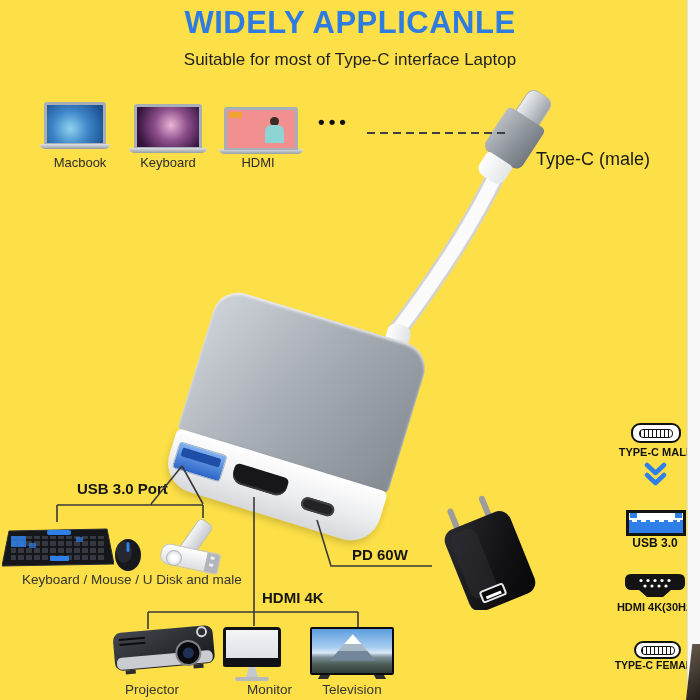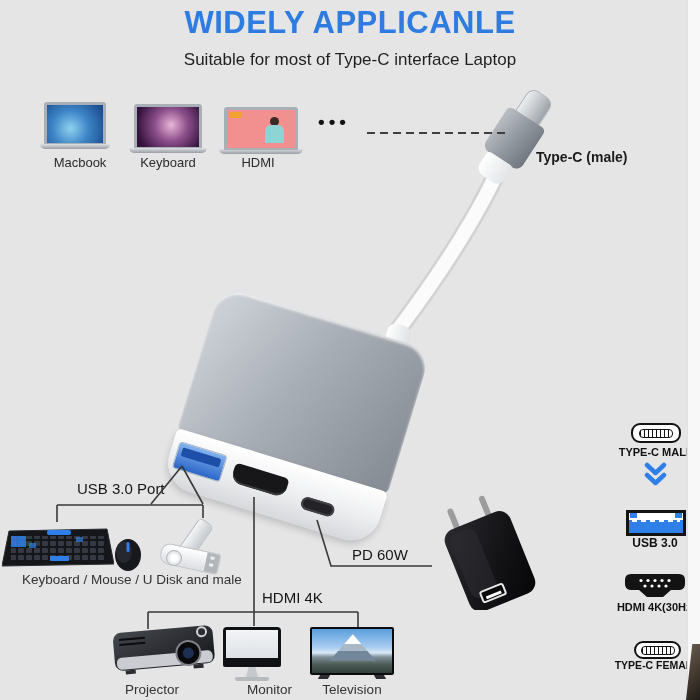--- a/index.html
+++ b/index.html
@@ -1,16 +1,16 @@
 <!DOCTYPE html>
 <html><head>
 <meta charset="utf-8">
 <style>
   html,body{margin:0;padding:0;background:#fff;}
-  #canvas{position:relative;width:700px;height:700px;background:#e5e5e5;overflow:hidden;
+  #canvas{position:relative;width:700px;height:700px;background:#fde047;overflow:hidden;
           font-family:"Liberation Sans",sans-serif;color:#1d1d1d;}
   .abs{position:absolute;}
   
   .title{left:0;top:5px;width:700px;text-align:center;font-size:31px;font-weight:bold;
          color:#2e7ce0;letter-spacing:.5px;}
   .subtitle{left:0;top:50px;width:700px;text-align:center;font-size:17px;color:#1f1f1f;}
   
   .laptop{display:flex;flex-direction:column;align-items:center;}
   .lap-screen{border:3px solid #a9afb7;border-bottom-width:2px;border-radius:3px 3px 0 0;}
   .lap-base{height:5px;width:114%;background:linear-gradient(#dfe1e4,#979da4);
@@ -25,41 +25,41 @@
   .dots{font-size:19px;font-weight:bold;letter-spacing:4px;color:#111;}
   
   .connector{left:492px;top:86px;width:46px;height:102px;transform:rotate(33deg);
              display:flex;flex-direction:column;align-items:center;z-index:2;}
   .conn-tip{width:26px;height:28px;border-radius:9px 9px 3px 3px;border:1px solid #b0b4ba;
             background:linear-gradient(90deg,#eceef0,#c5c9cd 50%,#9da3a9);}
   .conn-body{width:44px;height:50px;margin-top:-2px;border-radius:5px 5px 8px 8px;
              background:linear-gradient(100deg,#bcc0c6,#8f959d 55%,#6f757d);}
   .conn-collar{width:30px;height:24px;margin-top:-1px;border-radius:4px 4px 9px 9px;
                background:linear-gradient(90deg,#ffffff,#e2e4e6);}
-  .typec-label{left:536px;top:149px;font-size:14px;font-weight:bold;color:#1a1a1a;}
+  .typec-label{left:536px;top:149px;font-size:18px;font-weight:normal;color:#1a1a1a;}
   
   .adapter{left:186px;top:314px;width:220px;height:206px;transform:rotate(17deg);z-index:2;}
   .ad-gland{position:absolute;right:24px;top:-16px;width:24px;height:36px;border-radius:9px;
             background:linear-gradient(90deg,#ffffff,#dfe1e3);}
   .ad-top{position:absolute;left:0;top:0;width:220px;height:150px;border-radius:26px 26px 6px 6px;
           background:linear-gradient(115deg,#d0d4da 0%,#a9afb7 45%,#858b93 100%);
           box-shadow:inset 0 2px 3px rgba(255,255,255,.75);}
   .ad-edge{position:absolute;left:0;top:148px;width:220px;height:58px;border-radius:6px 6px 30px 30px;
            background:linear-gradient(180deg,#ffffff,#ecedef 55%,#d6d8db);
            box-shadow:0 4px 7px rgba(0,0,0,.16);}
   .p-usb{position:absolute;left:6px;top:12px;width:48px;height:26px;border-radius:4px;
          border:1px solid #a6b4c6;background:linear-gradient(180deg,#83b2ef,#2b66c8);}
   .p-usb:after{content:"";position:absolute;left:4px;right:4px;top:4px;height:9px;
                background:#1d4ea8;border-radius:2px;}
   .p-hdmi{position:absolute;left:66px;top:16px;width:56px;height:20px;border-radius:5px 5px 11px 11px;
           background:#17171a;box-shadow:inset 0 -2px 0 #3a3a3e;}
   .p-typec{position:absolute;left:140px;top:28px;width:34px;height:13px;border-radius:7px;
            background:#232327;box-shadow:inset 0 0 0 2px #404046;}
   
-  .lbl{font-size:15px;font-weight:normal;color:#151515;}
+  .lbl{font-size:15px;font-weight:bold;color:#151515;}
   .caption{font-size:13.5px;color:#333;}
   
   .usbdrive{left:158px;top:516px;width:82px;height:62px;}
   .ud-arm{position:absolute;left:28px;top:2px;width:15px;height:42px;border-radius:5px;
           transform:rotate(35deg);background:linear-gradient(90deg,#f4f5f6,#c7cbcf);border:1px solid #b9bdc2;}
   .ud-body{position:absolute;left:2px;top:32px;width:58px;height:19px;border-radius:9px 3px 3px 9px;
            transform:rotate(12deg);background:linear-gradient(#ffffff,#dcdee2);border:1px solid #c3c6ca;}
   .ud-tip{position:absolute;right:0;top:0;width:13px;height:100%;background:#b2b6bb;border-radius:0 2px 2px 0;}
   .ud-tip i{position:absolute;left:4px;width:4px;height:3px;background:#eceff1;}
   .ud-tip i.t1{top:3px}.ud-tip i.t2{top:10px}

